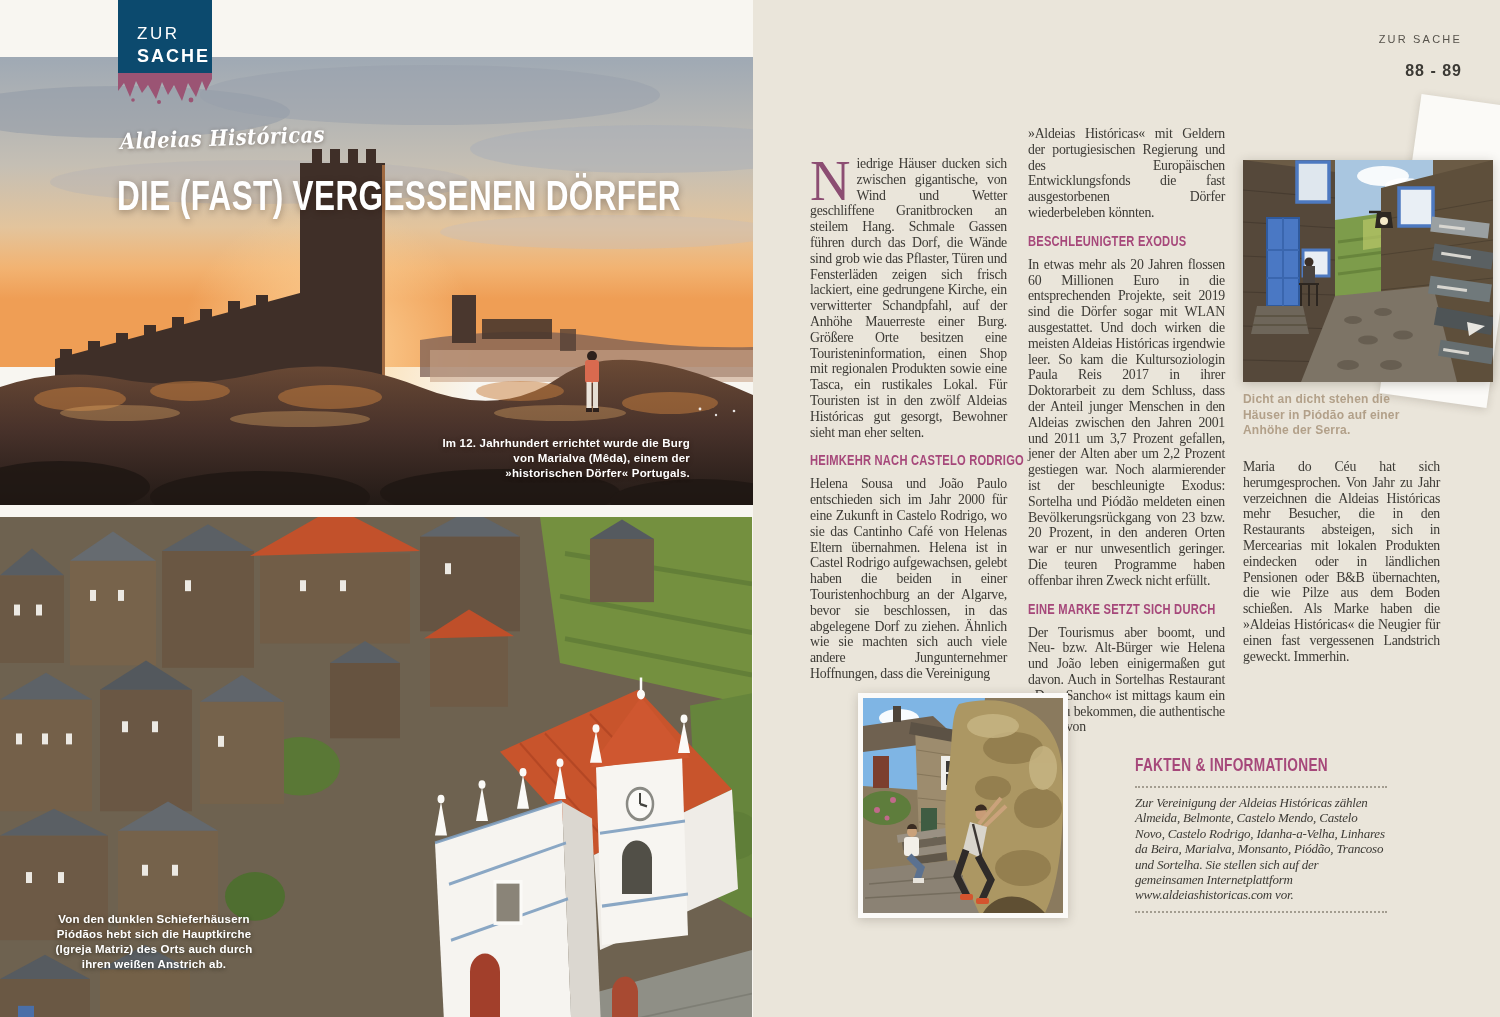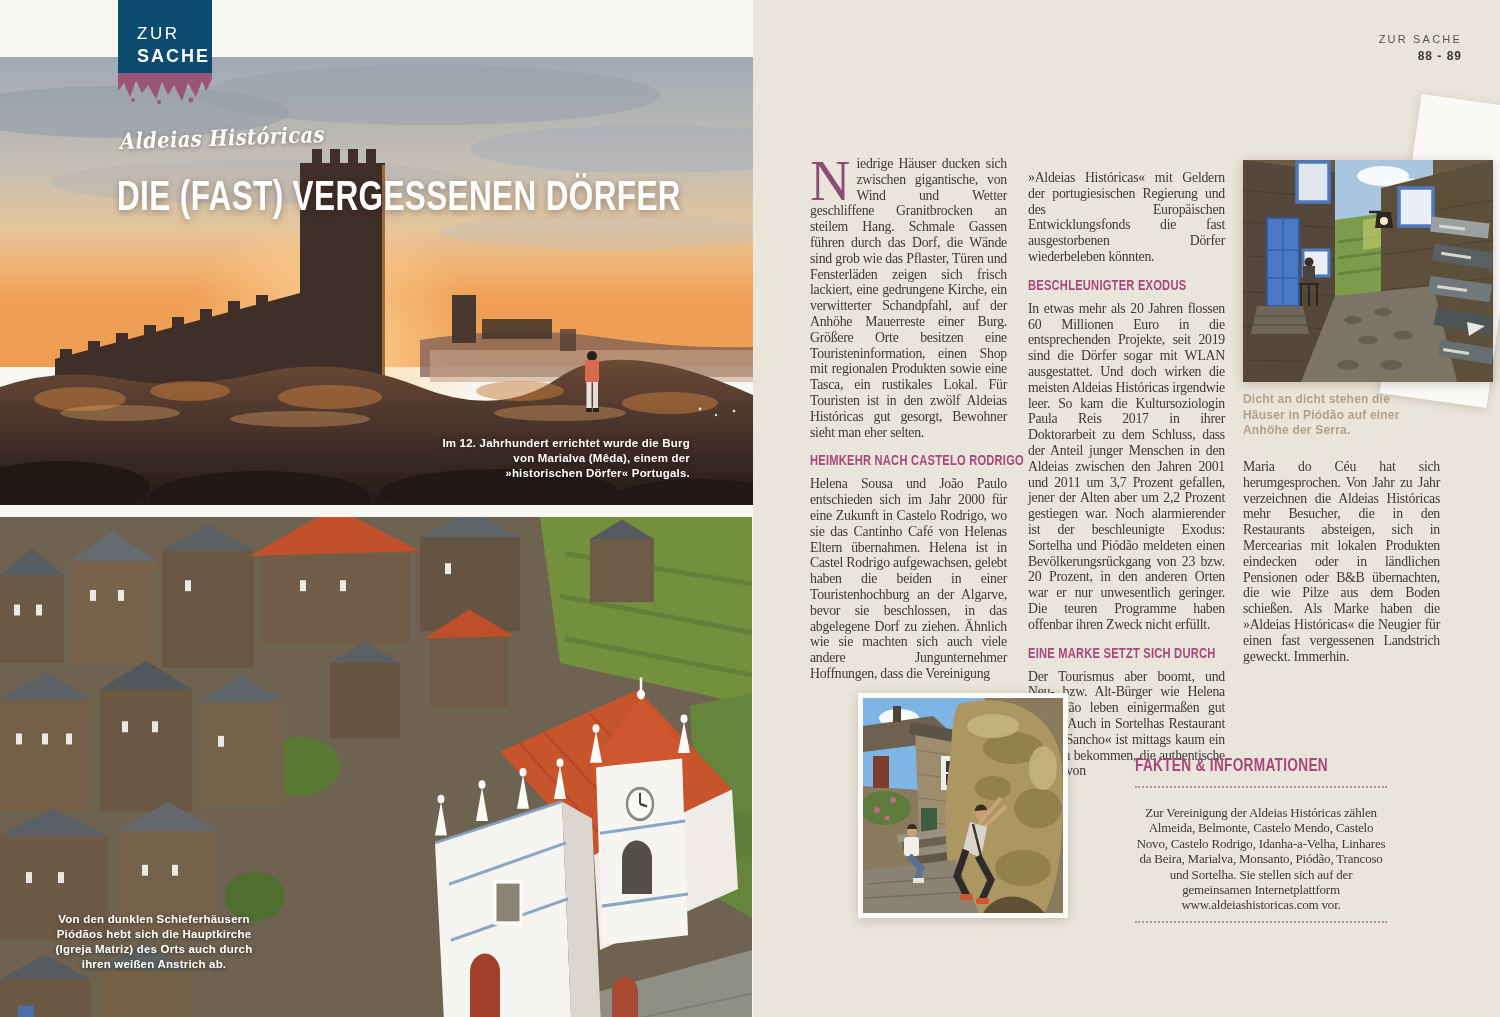--- a/index.html
+++ b/index.html
@@ -35,25 +35,25 @@
 
   .village { position:absolute; left:0; top:517px; width:752px; height:608px; overflow:hidden; }
   .village-cap { position:absolute; left:48px; top:395px; width:212px; z-index:4; color:#fff;
     font-size:11.5px; line-height:15px; font-weight:700; text-align:center; letter-spacing:.2px;
     text-shadow:0 1px 4px rgba(20,20,10,.6); }
 
   
   .right-page { position:absolute; left:753px; top:0; width:747px; height:879px; background:#eae5da; }
   .folio { position:absolute; top:33px; right:38px; text-align:right; }
   .folio-section { font-size:11px; letter-spacing:2.2px; color:#56524b; }
-  .folio-pages { font-size:12px; font-weight:700; color:#3c3a35; margin-top:4px; letter-spacing:1px; }
+  .folio-pages { font-size:16px; font-weight:700; color:#3c3a35; margin-top:17px; letter-spacing:1px; }
 
   .col { position:absolute; }
   .col1 { left:57px;  top:149px; width:197px; }
-  .col2 { left:275px; top:119px; width:197px;margin-top:44px; }
+  .col2 { left:275px; top:119px; width:197px; }
   .col3 { left:490px; top:452px; width:197px; }
   .body { font-family:"Liberation Serif", serif; font-size:13.8px; line-height:15.8px;
     letter-spacing:-.25px; color:#3c3a35; text-align:justify; hyphens:auto; -webkit-hyphens:auto;
     margin-top:7px; }
   .dropcap { float:left; font-family:"Liberation Serif", serif; font-size:56px; line-height:44px;
     padding:3px 6px 0 0; color:#8c4d72; letter-spacing:0; }
   .subhead { margin:11px 0 4px; color:#a6487a; font-size:15.5px; font-weight:700; letter-spacing:.3px; }
 
   .photo-card { position:absolute; left:647px; top:100px; width:108px; height:302px;
     background:#fbfaf7; transform:rotate(8deg); box-shadow:0 2px 8px rgba(60,50,40,.18); }
@@ -62,21 +62,21 @@
   .photo-cap { font-size:12px; line-height:15.5px; font-weight:700; color:#b2a089; letter-spacing:.2px; }
   .piodao-cap { position:absolute; left:490px; top:392px; width:180px; }
   .monsanto { position:absolute; left:105px; top:693px; width:210px; height:225px; background:#fbfaf8;
     padding:5px; box-shadow:0 2px 10px rgba(60,50,40,.22); }
   .monsanto-cap { position:absolute; left:167px; top:922px; width:168px; }
 
   .facts { position:absolute; left:382px; top:754px; width:252px; }
   .facts-head { color:#a6487a; font-size:19px; font-weight:700; letter-spacing:.4px; margin-bottom:10px; }
   .dotted { border-top:2px dotted #a39d90; }
   .facts-body { font-family:"Liberation Serif", serif; font-size:13px; line-height:15.4px;
-    letter-spacing:-.2px; color:#3c3a35; text-align:center; margin:17px 0 8px; }
+    letter-spacing:-.2px; color:#3c3a35; text-align:left; margin:7px 0 8px;font-style:italic; }
 </style>
 </head>
 <body>
 
 <div class="spread">
 
   <div class="left-page">
 
     <div class="hero">
       <svg viewBox="0 0 753 448" preserveAspectRatio="none">

